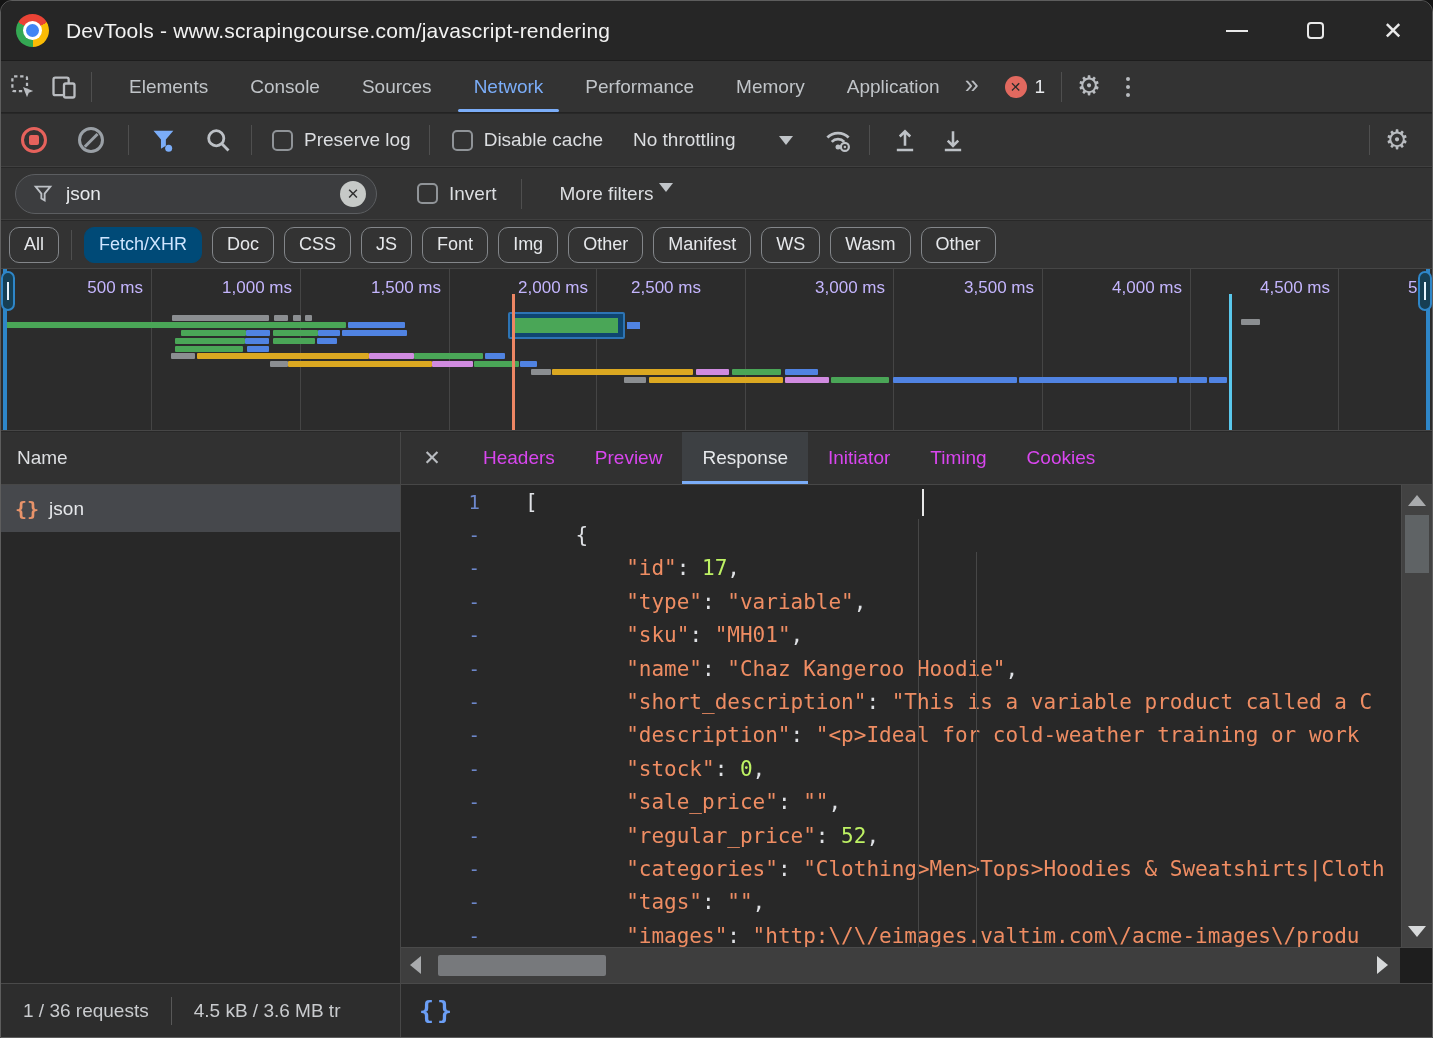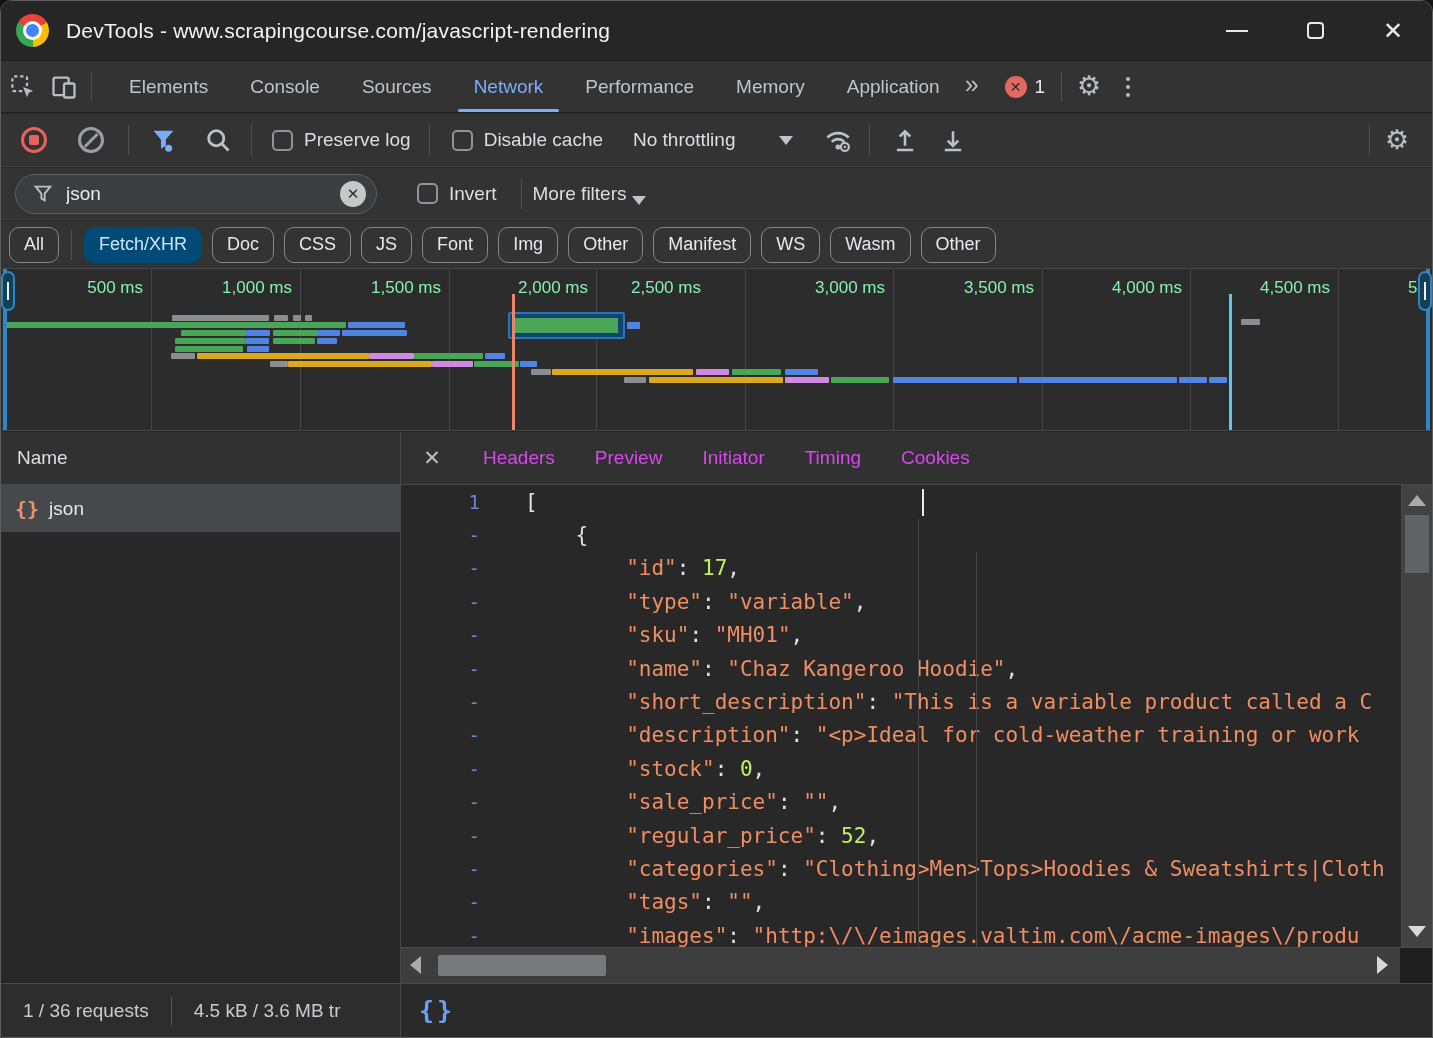--- a/index.html
+++ b/index.html
@@ -67,21 +67,21 @@
              display:flex; align-items:center; gap:10px; padding-left:8px; border-bottom:1px solid #464646; }
   .chip{ height:36px; display:flex; align-items:center; padding:0 14px; border:1.5px solid #83868a; border-radius:10px;
          color:#e6e8eb; font-size:18px; white-space:nowrap; }
   .chip.active{ background:#004a77; border-color:#004a77; color:#cfe5ff; }
   .chip-div{ width:1px; height:30px; background:#4f4f4f; margin:0 2px; }
 
   
   .overview{ position:absolute; left:0; top:268px; right:0; height:162px; background:#2c2c2c;
              overflow:hidden; border-bottom:1px solid #464646; }
   .gridline{ position:absolute; top:0; bottom:0; width:1px; background:#454545; }
-  .tick-label{ position:absolute; top:9px; width:142px; text-align:right; font-size:17px; color:#86efac; }
+  .tick-label{ position:absolute; top:9px; width:142px; text-align:right; font-size:17px; color:#c4b5fd; }
   .ov-bar{ position:absolute; height:6px; border-radius:1px; }
   .ev-line{ position:absolute; top:25px; bottom:0; width:3px; }
   .sel-box{ position:absolute; background:#0f4570; border:2px solid #2d74b4; border-radius:2px; }
   .handle{ position:absolute; top:0; bottom:0; width:16px; }
   .handle .hline{ position:absolute; top:0; bottom:0; width:4px; background:#2e86c8; }
   .handle .grip{ position:absolute; top:2px; width:14px; height:40px; border-radius:7px; background:#173f54;
                  border:2px solid #2e86c8; display:flex; align-items:center; justify-content:center; }
   .handle .grip i{ width:2.5px; height:18px; background:#e8f4fd; }
 
   
@@ -262,21 +262,21 @@
         <path d="M4 4 H20 L13.8 11.5 V19 L10.2 17 V11.5 Z" fill="none" stroke="#bdc1c6" stroke-width="2"></path>
       </svg>
       <input type="text" value="json" style="">
       <div class="pill-clear">✕</div>
     </div>
     <div style="display:flex;align-items:center;margin-left:40px;">
       <div class="cb"></div>
       <div class="tlabel">Invert</div>
     </div>
     <div class="vdiv" style="margin-left:24px;"></div>
-    <div style="display:flex;align-items:flex-end;gap:5px;margin-left:5px;">
+    <div style="display:flex;align-items:flex-start;gap:5px;margin-left:32px;">
       <span class="tlabel" style="margin:0;">More filters</span>
       <span class="caret"></span>
     </div>
   </div>
 
   <div class="chipsrow">
       <div class="chip">All</div>
       <div class="chip-div"></div>
       <div class="chip active">Fetch/XHR</div>
       <div class="chip">Doc</div>
@@ -384,20 +384,21 @@
             <div class="req-name">json</div>
           </div>
         </div>
     </div>
     <div class="right">
       <div class="resp-tabs">
         <div class="resp-close">✕</div>
         <div id="resp-tabs" style="display:flex;align-items:stretch;">
             <div class="rtab">Headers</div>
             <div class="rtab">Preview</div>
+            <div class="rtab active">Response</div>
             <div class="rtab">Initiator</div>
             <div class="rtab">Timing</div>
             <div class="rtab">Cookies</div>
           </div>
       </div>
       <div class="editor">
         <div id="code-lines">
             <div class="code-line">
               <div class="gutter">1</div>
               <div class="code"><span class="w">[</span></div>

